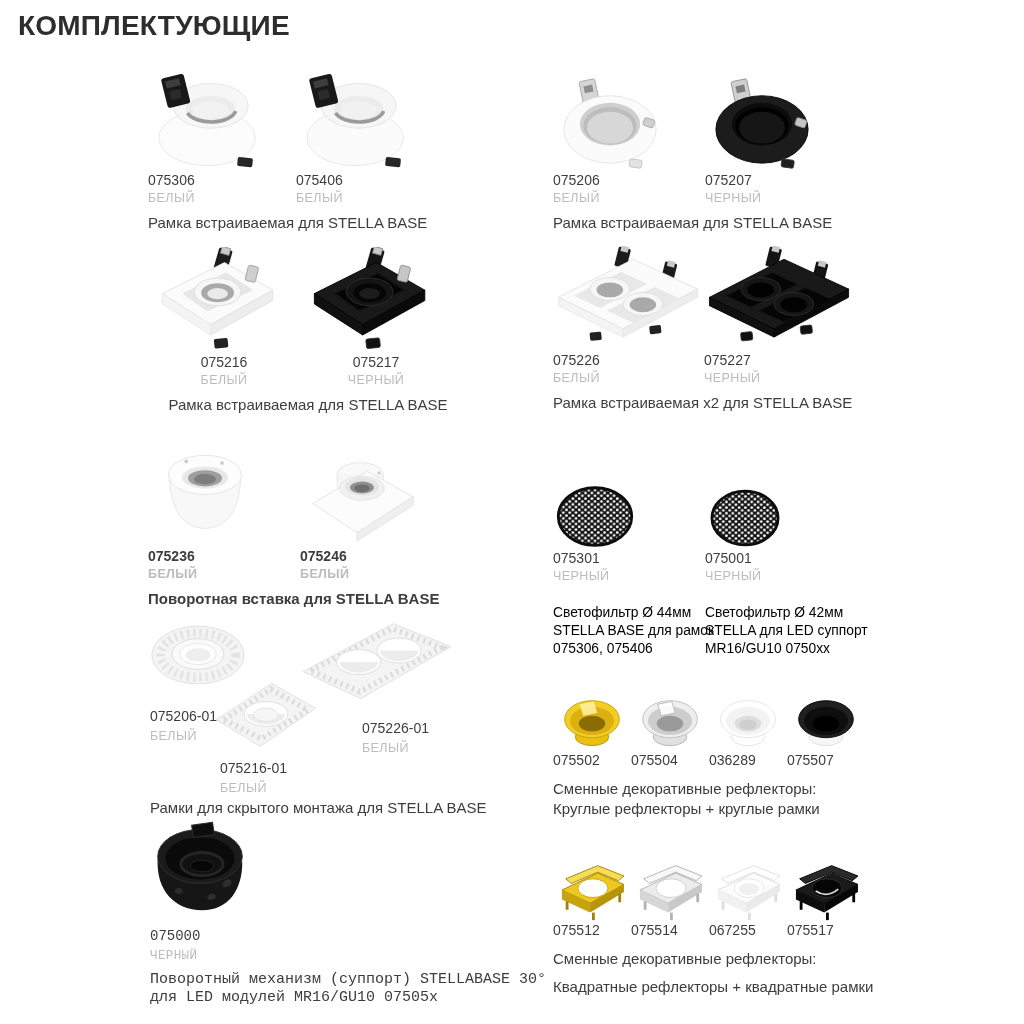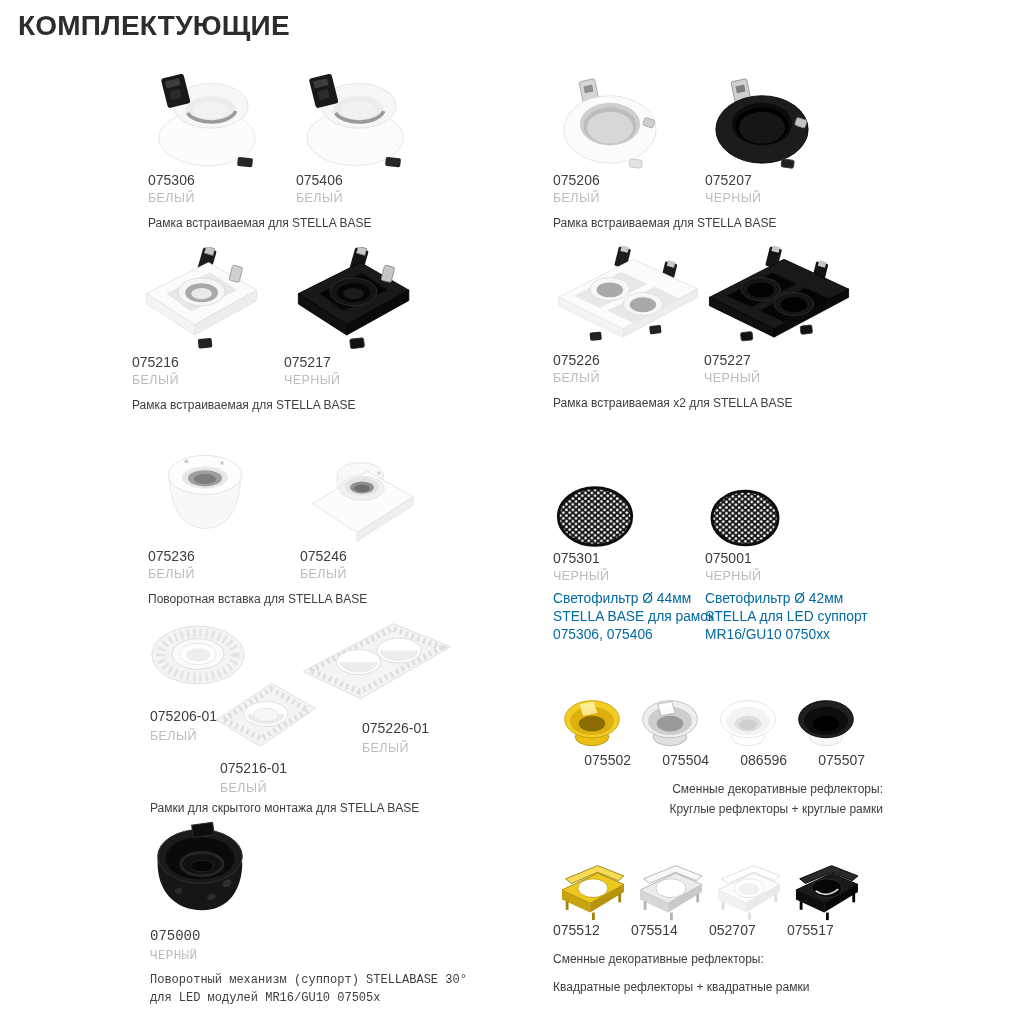--- a/index.html
+++ b/index.html
@@ -7,35 +7,35 @@
   body { width:1024px; height:1024px; font-family:"Liberation Sans", sans-serif; color:#3d3d3d; }
   #page { position:relative; width:1024px; height:1024px; background:#ffffff; overflow:hidden; }
   .title { position:absolute; left:18px; top:10px; font-size:28px; font-weight:700; color:#2d2d2d; letter-spacing:0.2px; }
   .group { position:absolute; }
   .items { display:flex; align-items:flex-end; }
   .cell  { display:flex; flex-direction:column; }
   .imgbox { display:flex; align-items:flex-end; justify-content:flex-start; }
   .imgbox.center { justify-content:center; }
   .code { font-size:14px; color:#3d3d3d; white-space:nowrap; }
   .colorname { font-size:12.5px; color:#bcbcbc; margin-top:3px; letter-spacing:0.4px; white-space:nowrap; }
-  .caption { font-size:12px; color:#3d3d3d; line-height:18px; white-space:nowrap; }
+  .caption { font-size:15px; color:#3d3d3d; line-height:18px; white-space:nowrap; }
   .group > .caption { margin-top:9px; }
-  .desc { font-size:13.8px; color:#0369a1; line-height:18px; margin-top:7px; }
+  .desc { font-size:13.8px; color:#000000; line-height:18px; margin-top:21px; }
   .desc div { white-space:nowrap; }
   .abs { position:absolute; }
 
   #g-l1{ left:148px; top:64px;  width:320px; }
-  #g-l2{ left:132px; top:248px; width:320px; }
-  #g-l3{ left:148px; top:436px; width:320px; }
+  #g-l2{ left:148px; top:248px; width:320px;text-align:center; }
+  #g-l3{ left:148px; top:436px; width:320px;font-weight:bold; }
   #g-l4{ left:148px; top:616px; width:350px; height:210px; }
   #g-l5{ left:148px; top:816px; width:370px; height:200px;font-family:Liberation Mono, monospace; }
   #g-r1{ left:553px; top:68px;  width:330px; }
   #g-r2{ left:553px; top:246px; width:330px; }
   #g-r3{ left:553px; top:452px; width:330px; }
-  #g-r4{ left:553px; top:692px; width:330px;text-align:right; }
+  #g-r4{ left:553px; top:692px; width:330px; }
   #g-r5{ left:553px; top:854px; width:330px; }
 
   #g-l1 .imgbox{ height:108px; }
   #g-l2 .imgbox{ height:106px; }
   #g-l3 .imgbox{ height:112px; }
   #g-r1 .imgbox{ height:104px; }
   #g-r2 .imgbox{ height:106px; }
   #g-r3 .imgbox{ height:98px;  }
   #g-r4 .imgbox{ height:60px;  }
   #g-r5 .imgbox{ height:68px;  }
@@ -419,21 +419,21 @@
       <div class="cell" style="width:78px">
         <div class="imgbox center">
           <svg width="60" height="55" viewBox="0 0 68 62">
             <ellipse cx="34" cy="45" rx="19" ry="10" fill="#ffffff" stroke="#e3e3e3"></ellipse>
             <ellipse cx="34" cy="25" rx="31" ry="21" fill="#ffffff" stroke="#e2e2e2"></ellipse>
             <ellipse cx="34" cy="27" rx="25" ry="16" fill="#f3f3f3"></ellipse>
             <ellipse cx="34" cy="30" rx="15" ry="9" fill="#dedede"></ellipse>
             <ellipse cx="34" cy="31" rx="10" ry="6" fill="#cfcfcf"></ellipse>
           </svg>
         </div>
-        <div class="code">086596</div>
+        <div class="code">036289</div>
       </div>
       <div class="cell" style="width:78px">
         <div class="imgbox center">
           <svg width="60" height="55" viewBox="0 0 68 62">
             <ellipse cx="34" cy="45" rx="19" ry="10" fill="#f7f7f7" stroke="#dddddd"></ellipse>
             <ellipse cx="34" cy="25" rx="31" ry="21" fill="#202020" stroke="#050505"></ellipse>
             <ellipse cx="34" cy="27" rx="25" ry="16" fill="#0e0e0e"></ellipse>
             <ellipse cx="34" cy="30" rx="15" ry="9" fill="#000000"></ellipse>
           </svg>
         </div>
@@ -483,21 +483,21 @@
             <path d="M6,32 L44,14 L72,26 L36,46 Z" fill="#fcfcfc" stroke="#dedede"></path>
             <ellipse cx="39" cy="30" rx="16" ry="10" fill="#ffffff" stroke="#e4e4e4"></ellipse>
             <ellipse cx="39" cy="31" rx="11" ry="6.5" fill="#f0f0f0"></ellipse>
             <path d="M6,32 L36,46 L36,56 L6,42 Z" fill="#f1f1f1"></path>
             <path d="M36,46 L72,26 L72,34 L36,56 Z" fill="#eaeaea"></path>
             <rect x="10" y="44" width="3" height="9" fill="#dedede"></rect>
             <rect x="38" y="56" width="3" height="8" fill="#dedede"></rect>
             <rect x="66" y="36" width="3" height="9" fill="#dedede"></rect>
           </svg>
         </div>
-        <div class="code">052707</div>
+        <div class="code">067255</div>
       </div>
       <div class="cell" style="width:78px">
         <div class="imgbox center">
           <svg width="72" height="62" viewBox="0 0 76 66">
             <path d="M10,20 L44,6 L72,17 L66,22 L44,13 L16,25 Z" fill="#2a2a2a" stroke="#000000"></path>
             <path d="M6,32 L44,14 L72,26 L36,46 Z" fill="#1a1a1a" stroke="#000000"></path>
             <ellipse cx="39" cy="30" rx="16" ry="10" fill="#060606" stroke="#2e2e2e"></ellipse>
             <path d="M27,33 Q39,41 51,31" fill="none" stroke="#d9d9d9" stroke-width="2"></path>
             <path d="M6,32 L36,46 L36,56 L6,42 Z" fill="#0d0d0d"></path>
             <path d="M36,46 L72,26 L72,34 L36,56 Z" fill="#070707"></path>

